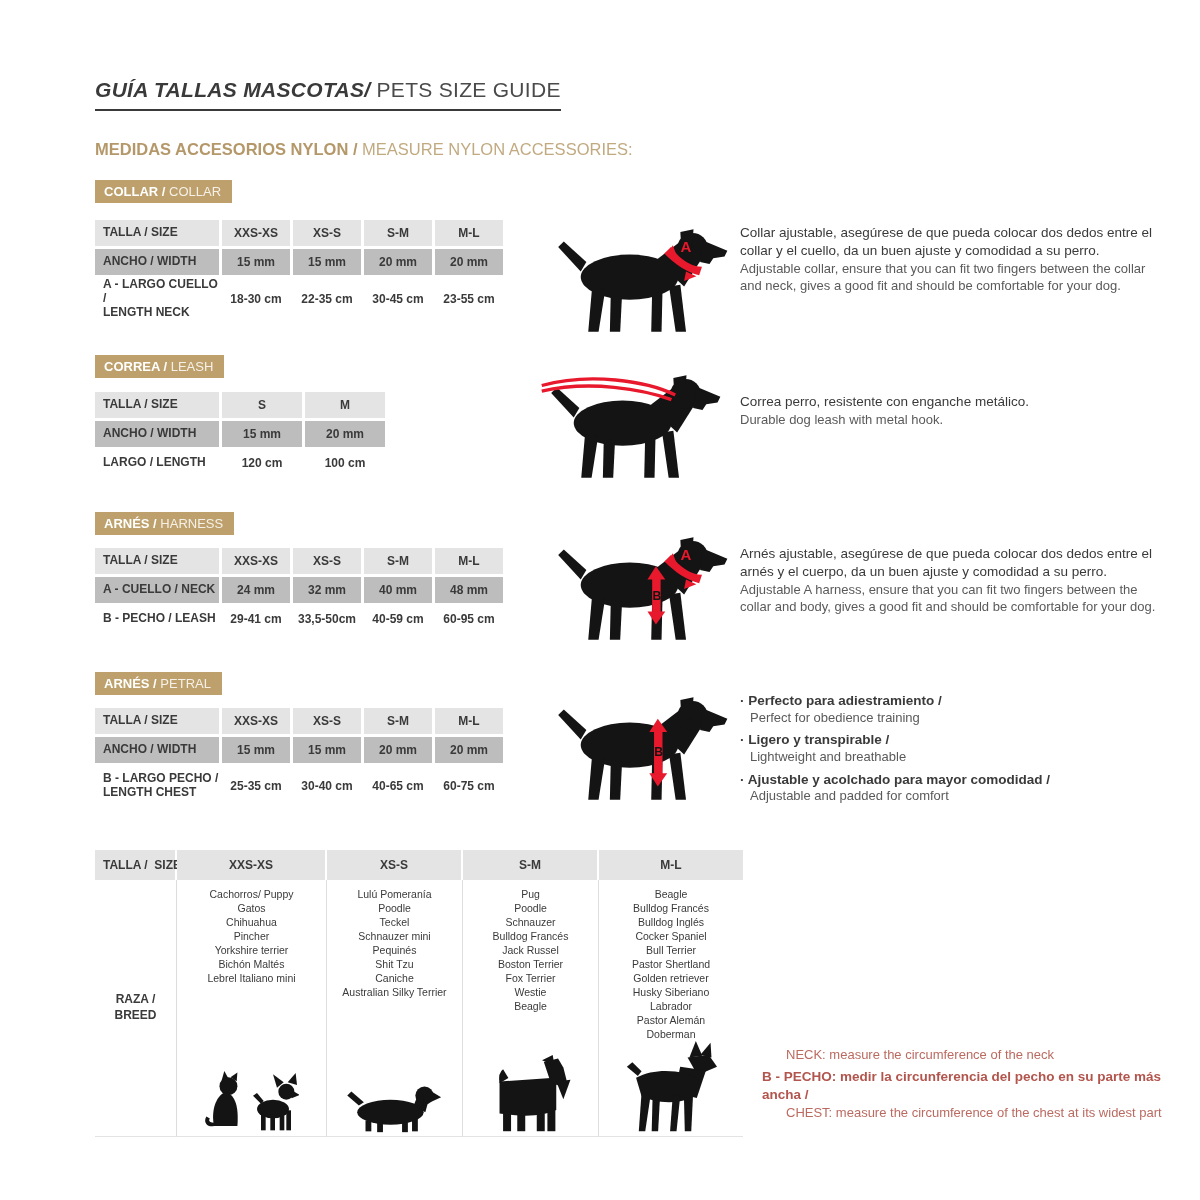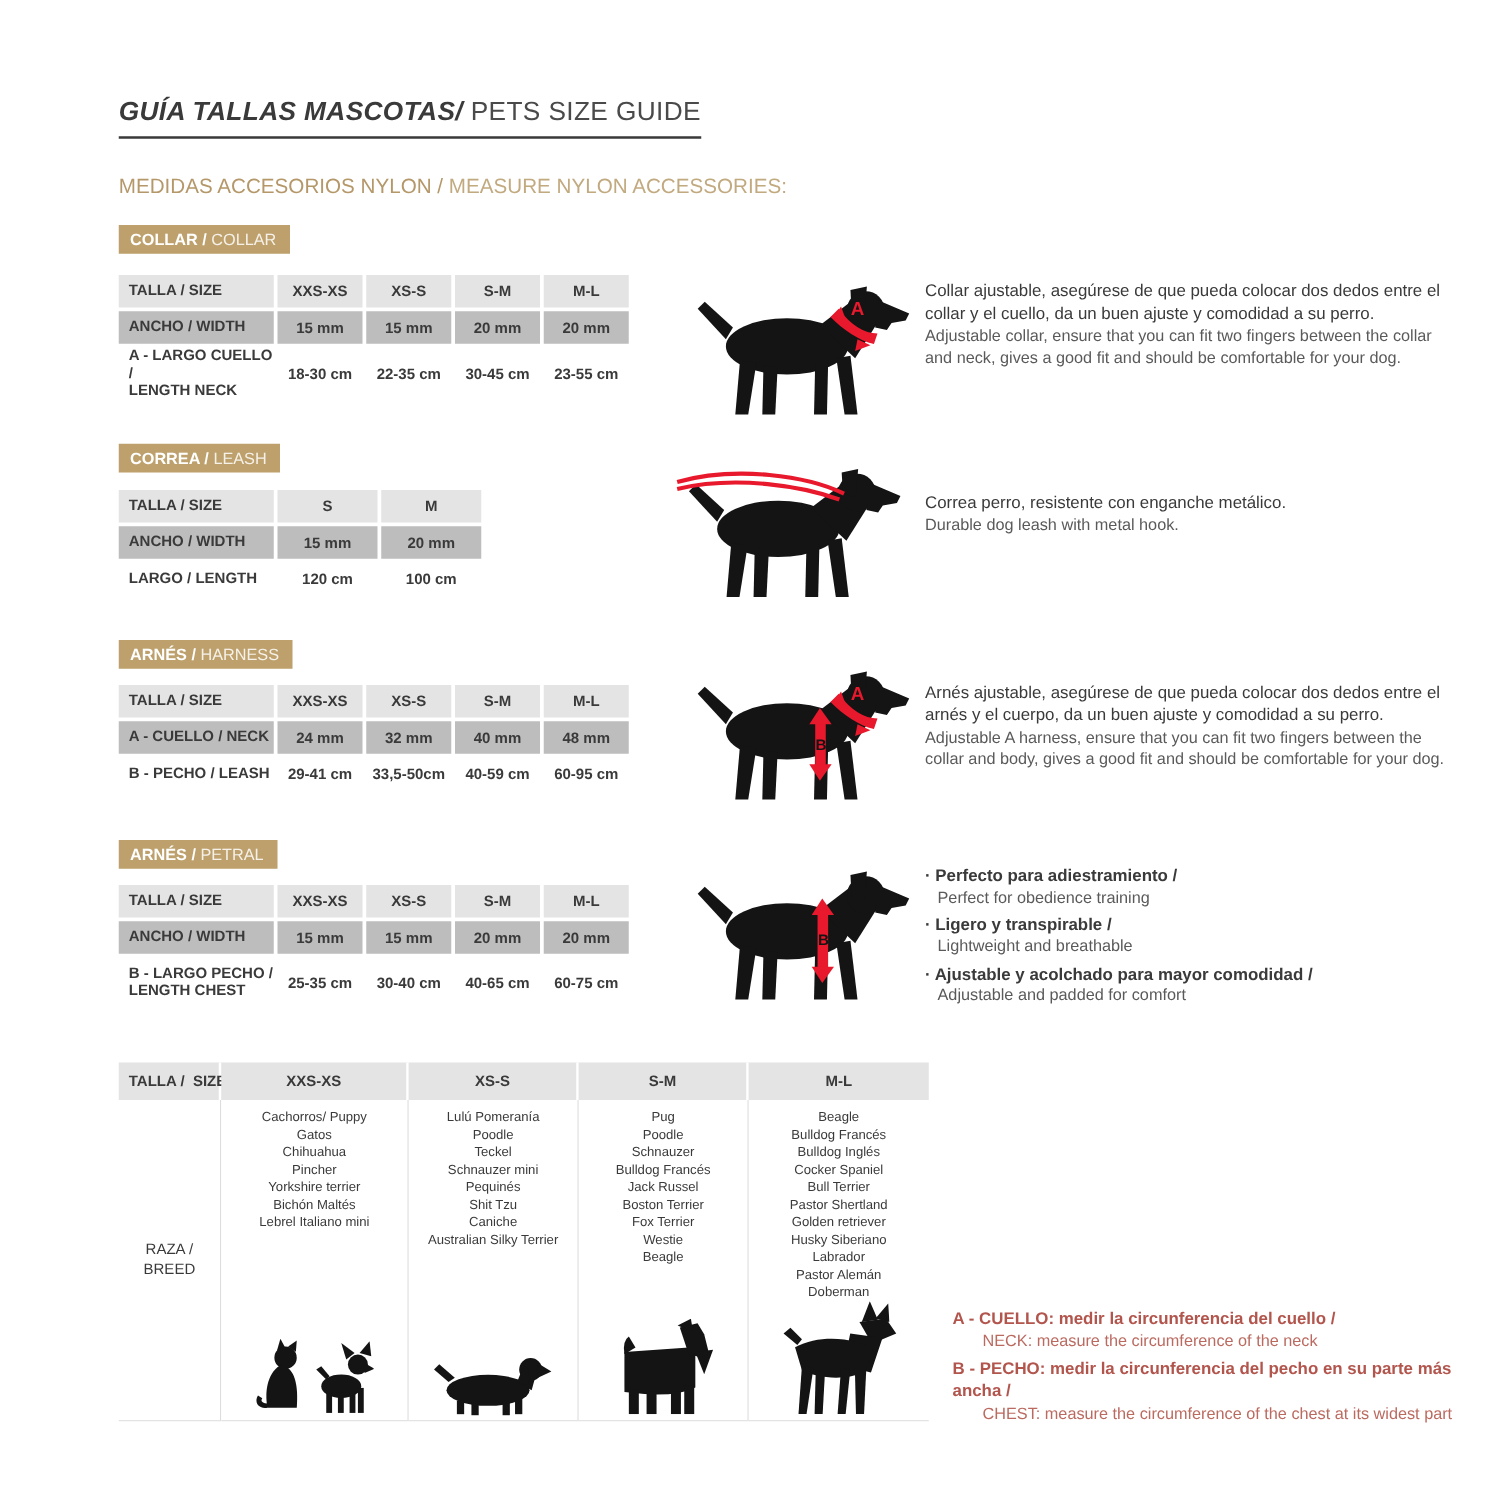--- a/index.html
+++ b/index.html
@@ -5,21 +5,21 @@
   html,body{margin:0;padding:0;background:#fff;}
   body{font-family:"Liberation Sans", sans-serif;color:#3a3a3a;}
   .page{position:relative;width:1200px;height:1200px;background:#fff;overflow:hidden;}
 
   
   .title{position:absolute;left:95px;top:78px;font-size:21px;letter-spacing:.3px;
          border-bottom:2px solid #3a3a3a;padding-bottom:7px;display:inline-block;}
   .title .es{font-weight:700;color:#3a3a3a;font-style:italic;}
   .title .en{font-weight:400;color:#4a4a4a;}
   .subtitle{position:absolute;left:95px;top:140px;font-size:16.5px;}
-  .subtitle .es{font-weight:400;color:#b5986a;text-align:center;}
+  .subtitle .es{font-weight:700;color:#b5986a;text-align:center;}
   .subtitle .en{font-weight:400;color:#c2aa80;}
 
   
   .badge{position:absolute;left:95px;background:#bda06b;color:#fff;padding:4px 11px 4px 9px;
          font-size:13px;display:inline-block;}
   .badge .es{font-weight:700;}
   .badge .en{font-weight:400;color:rgba(255,255,255,.85);}
 
   
   .sztable{position:absolute;left:95px;display:grid;gap:3px;font-size:12px;}
@@ -50,21 +50,21 @@
   .breed{position:absolute;left:95px;top:850px;display:grid;
          grid-template-columns:82px 150px 136px 136px 144px;font-size:12px;}
   .breed .h{background:#e4e4e4;border-right:2px solid #fff;height:30px;display:flex;
             align-items:center;justify-content:center;font-weight:700;}
   .breed .h.last{border-right:none;}
   .breed .h.first{justify-content:flex-start;padding-left:8px;white-space:pre;}
   .breed .b{background:#fff;border-right:1px solid #ddd;border-bottom:1px solid #e3e3e3;
             min-height:256px;display:flex;flex-direction:column;align-items:center;box-sizing:border-box;}
   .breed .b.last{border-right:none;}
   .breed .b.labelcell{justify-content:center;}
-  .rowlabel{font-weight:400;text-align:center;white-space:pre-line;line-height:1.3;}
+  .rowlabel{font-weight:700;text-align:center;white-space:pre-line;line-height:1.3;}
   .breedlist{font-weight:400;font-size:10.5px;line-height:14px;text-align:center;
              white-space:pre-line;padding-top:7px;}
   .sil{margin-top:auto;margin-bottom:3px;display:flex;align-items:flex-end;gap:5px;}
 
   
   .notes{position:absolute;left:762px;top:1046px;width:436px;font-size:13.5px;line-height:1.35;}
   .note-bold{font-weight:700;color:#b2554d;}
   .note-plain{font-weight:400;color:#bb6a60;padding-left:24px;margin-bottom:4px;font-size:13px;}
 </style>
 </head>
@@ -431,19 +431,18 @@
             <polygon points="58,58 66,60 62,98 55,98"></polygon>
             <polygon points="24,56 34,58 28,98 21,98"></polygon>
             <polygon points="36,60 44,62 42,98 35,98"></polygon>
           </g>
         </svg>
       </div>
     </div>
   </div>
 
   <div class="notes">
-    <div class="note-bold">A - CUELLO: medir la circunferencia del cuello /</div>
     <div class="note-plain">NECK: measure the circumference of the neck</div>
     <div class="note-bold">B - PECHO: medir la circunferencia del pecho en su parte más ancha /</div>
     <div class="note-plain">CHEST: measure the circumference of the chest at its widest part</div>
   </div>
 
 </div>
 
 </body></html>

